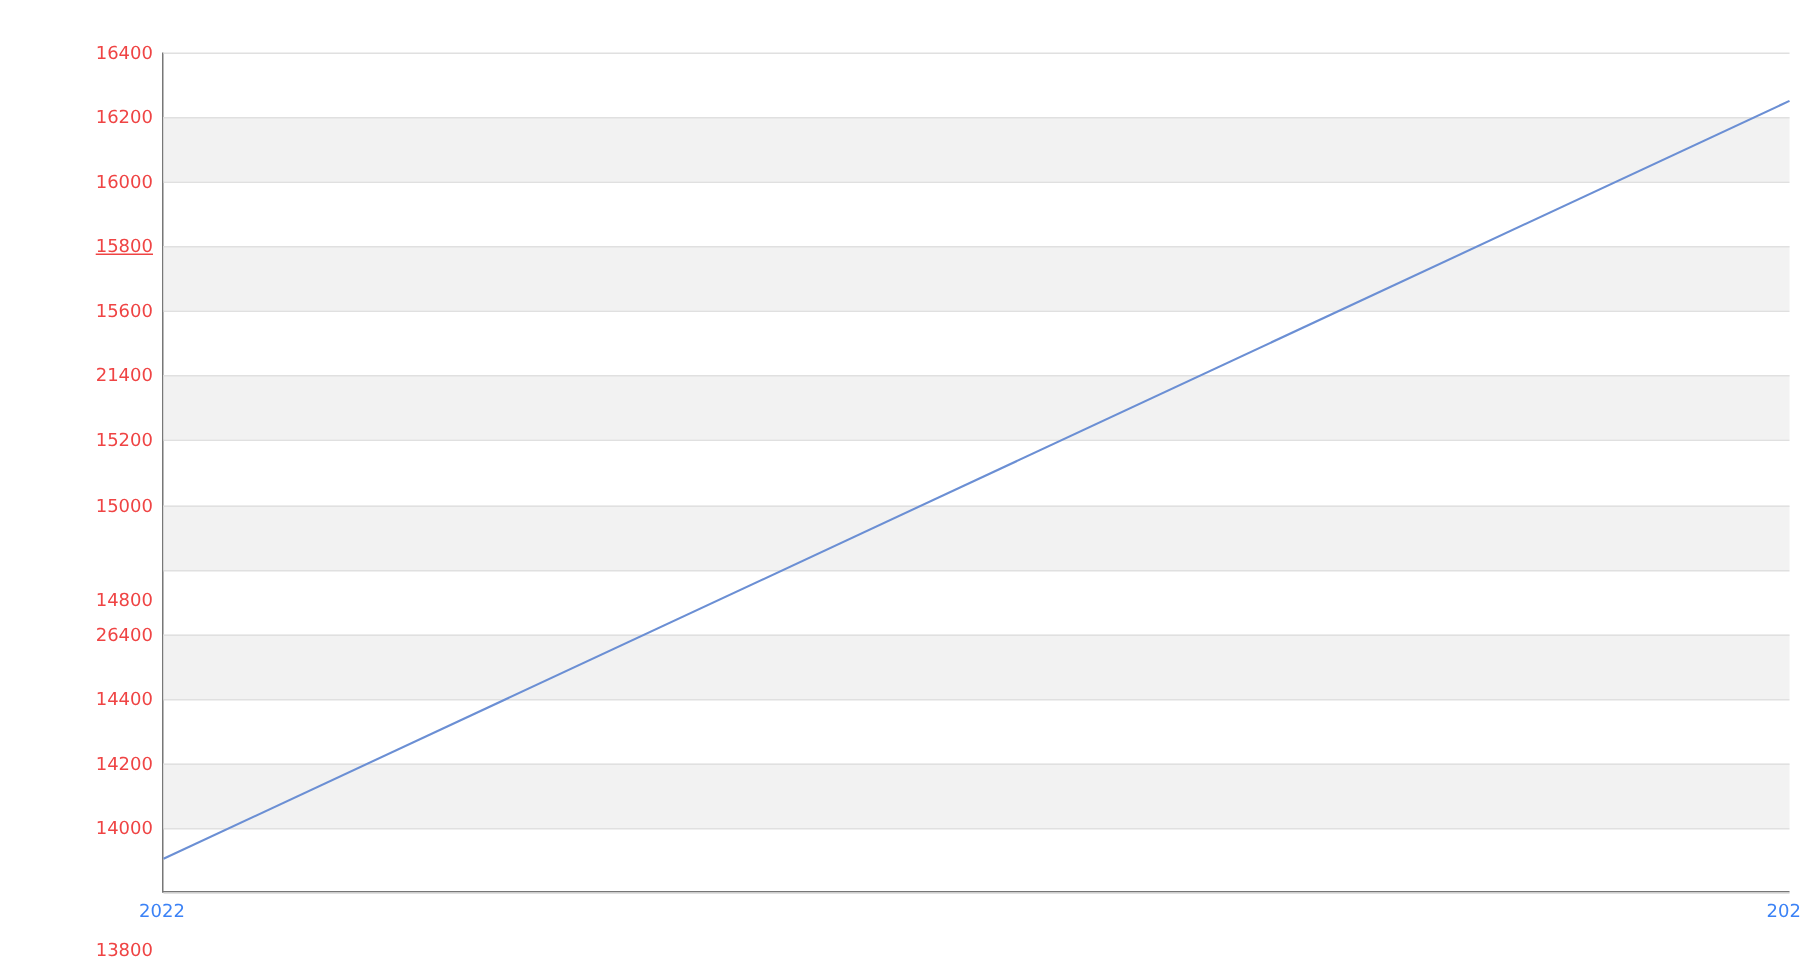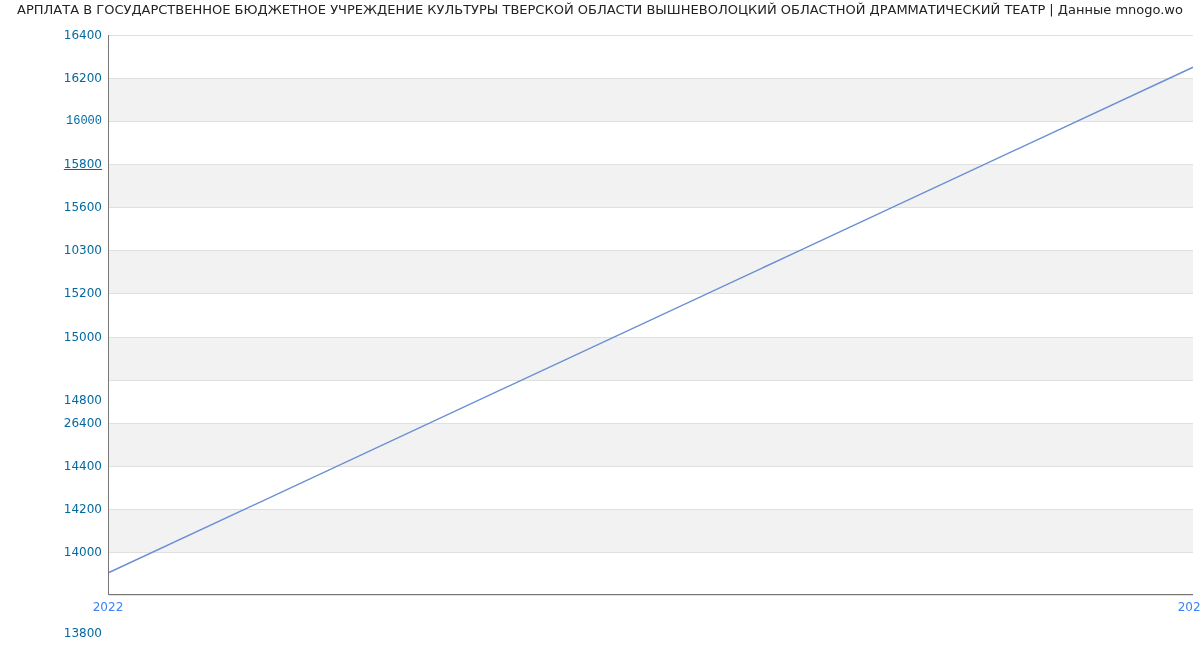--- a/index.html
+++ b/index.html
@@ -49,21 +49,21 @@
     width: 100%;
     height: 1px;
     background: #e0e0e0;
   }
   .y-tick {
     position: absolute;
     right: 1098px;
     width: 60px;
     text-align: right;
     font-size: 12px;
-    color: #0369a1;
+    color: #ef4444;
     transform: translateY(-50%);
   }
   .x-tick {
     position: absolute;
     top: 600px;
     font-size: 12px;
     color: #3b82f6;
     transform: translateX(-50%);
   }
   svg.line-layer {
@@ -77,21 +77,20 @@
   .series-line {
     fill: none;
     stroke: #6b8fd4;
     stroke-width: 1.4;
   }
 </style>
 </head>
 <body>
 
 <div id="chart-wrap">
-  <div id="title">АРПЛАТА В ГОСУДАРСТВЕННОЕ БЮДЖЕТНОЕ УЧРЕЖДЕНИЕ КУЛЬТУРЫ ТВЕРСКОЙ ОБЛАСТИ ВЫШНЕВОЛОЦКИЙ ОБЛАСТНОЙ ДРАММАТИЧЕСКИЙ ТЕАТР | Данные mnogo.wo</div>
 
   <div id="plot">
       <div class="band" style="top: 43.0769px; height: 43.0769px;"></div>
       <div class="band" style="top: 129.231px; height: 43.0769px;"></div>
       <div class="band" style="top: 215.385px; height: 43.0769px;"></div>
       <div class="band" style="top: 301.538px; height: 43.0769px;"></div>
       <div class="band" style="top: 387.692px; height: 43.0769px;"></div>
       <div class="band" style="top: 473.846px; height: 43.0769px;"></div>
     <div class="grid-line" style="top: 560px;"></div>
       <div class="grid-line" style="top: 516.923px;"></div>
@@ -112,21 +111,21 @@
     </svg>
   </div>
 <div class="y-tick" style="top: 595px; margin-top: 38px;">13800</div>
     <div class="y-tick" style="top: 551.923px;">14000</div>
     <div class="y-tick" style="top: 508.846px;">14200</div>
     <div class="y-tick" style="top: 465.769px;">14400</div>
     <div class="y-tick" style="top: 422.692px;">26400</div>
     <div class="y-tick" style="top: 379.615px; margin-top: 20px;">14800</div>
     <div class="y-tick" style="top: 336.538px;">15000</div>
     <div class="y-tick" style="top: 293.462px;">15200</div>
-    <div class="y-tick" style="top: 250.385px;">10300</div>
+    <div class="y-tick" style="top: 250.385px;">21400</div>
     <div class="y-tick" style="top: 207.308px;">15600</div>
     <div class="y-tick" style="top: 164.231px; text-decoration: underline;">15800</div>
-    <div class="y-tick" style="top: 121.154px; font-family: Liberation Mono, monospace;">16000</div>
+    <div class="y-tick" style="top: 121.154px;">16000</div>
     <div class="y-tick" style="top: 78.0769px;">16200</div>
     <div class="y-tick" style="top: 35px;">16400</div>
     <div class="x-tick" style="left: 108px;">2022</div>
     <div class="x-tick" style="left: 1193px;">2023</div>
   </div>
 
 </body></html>

